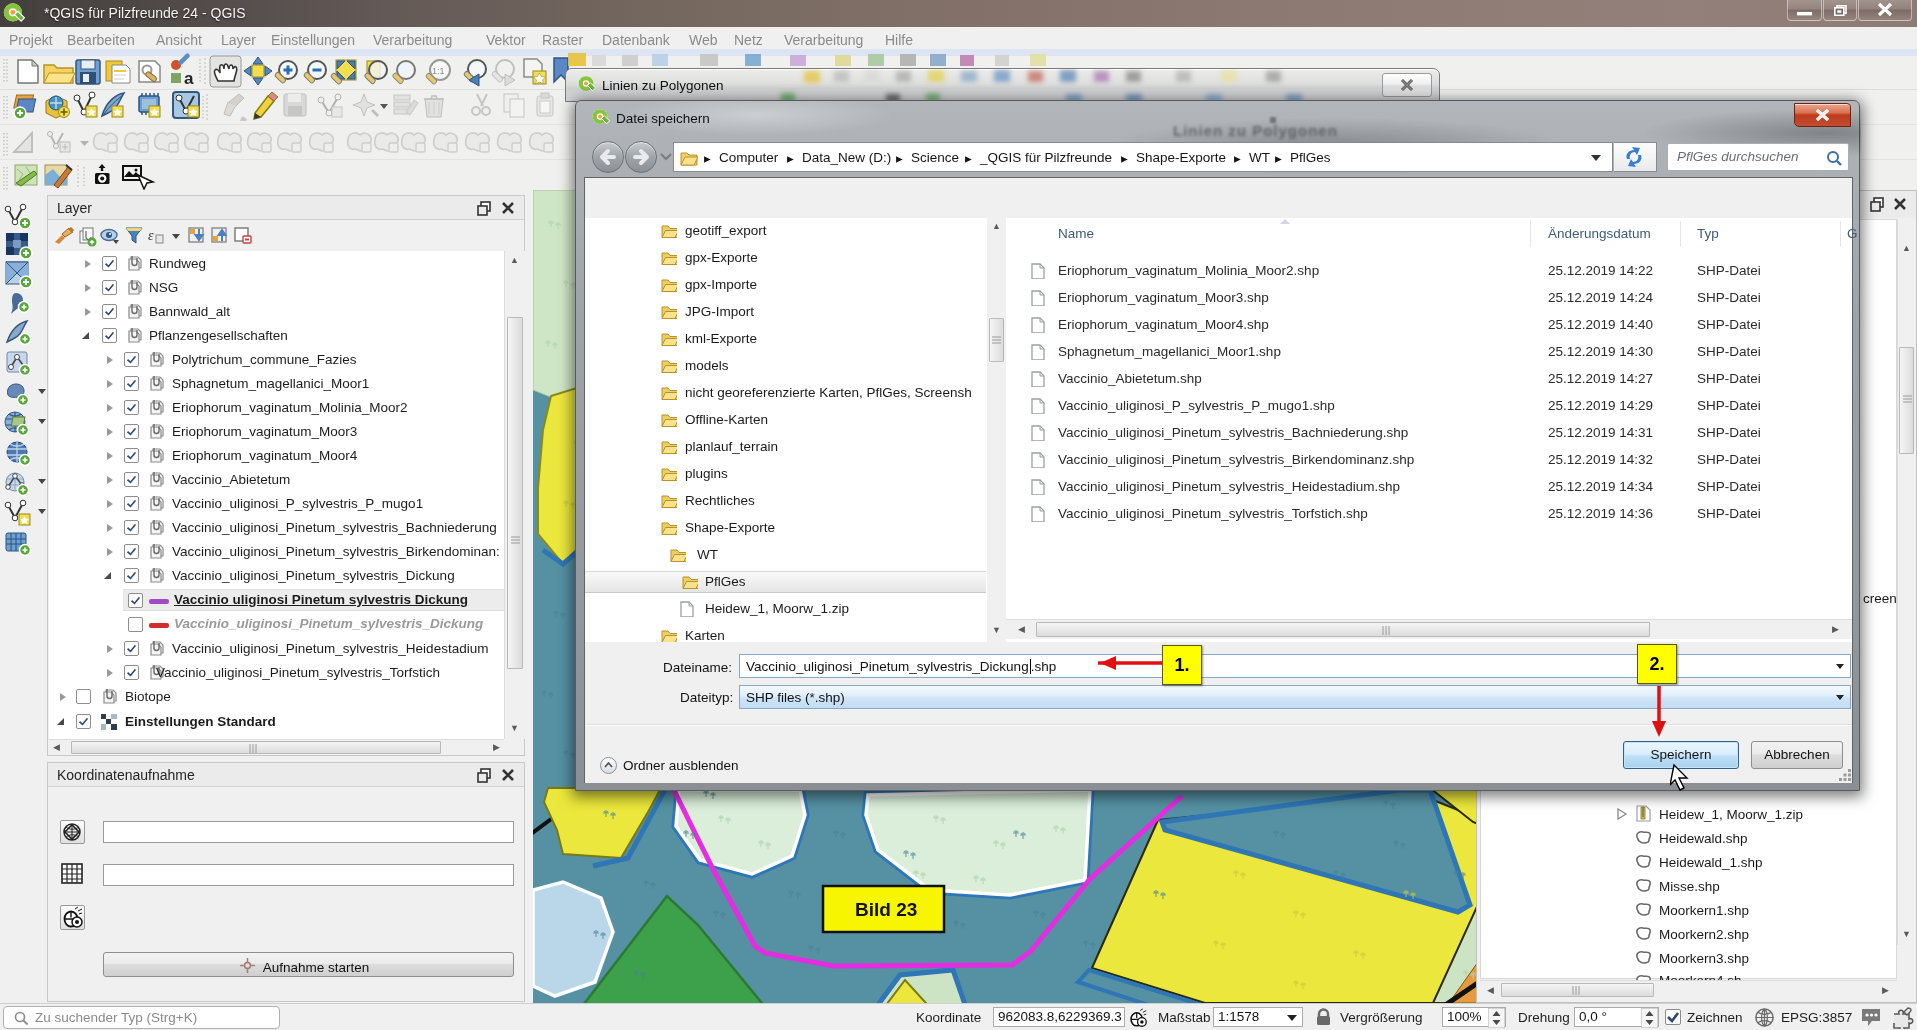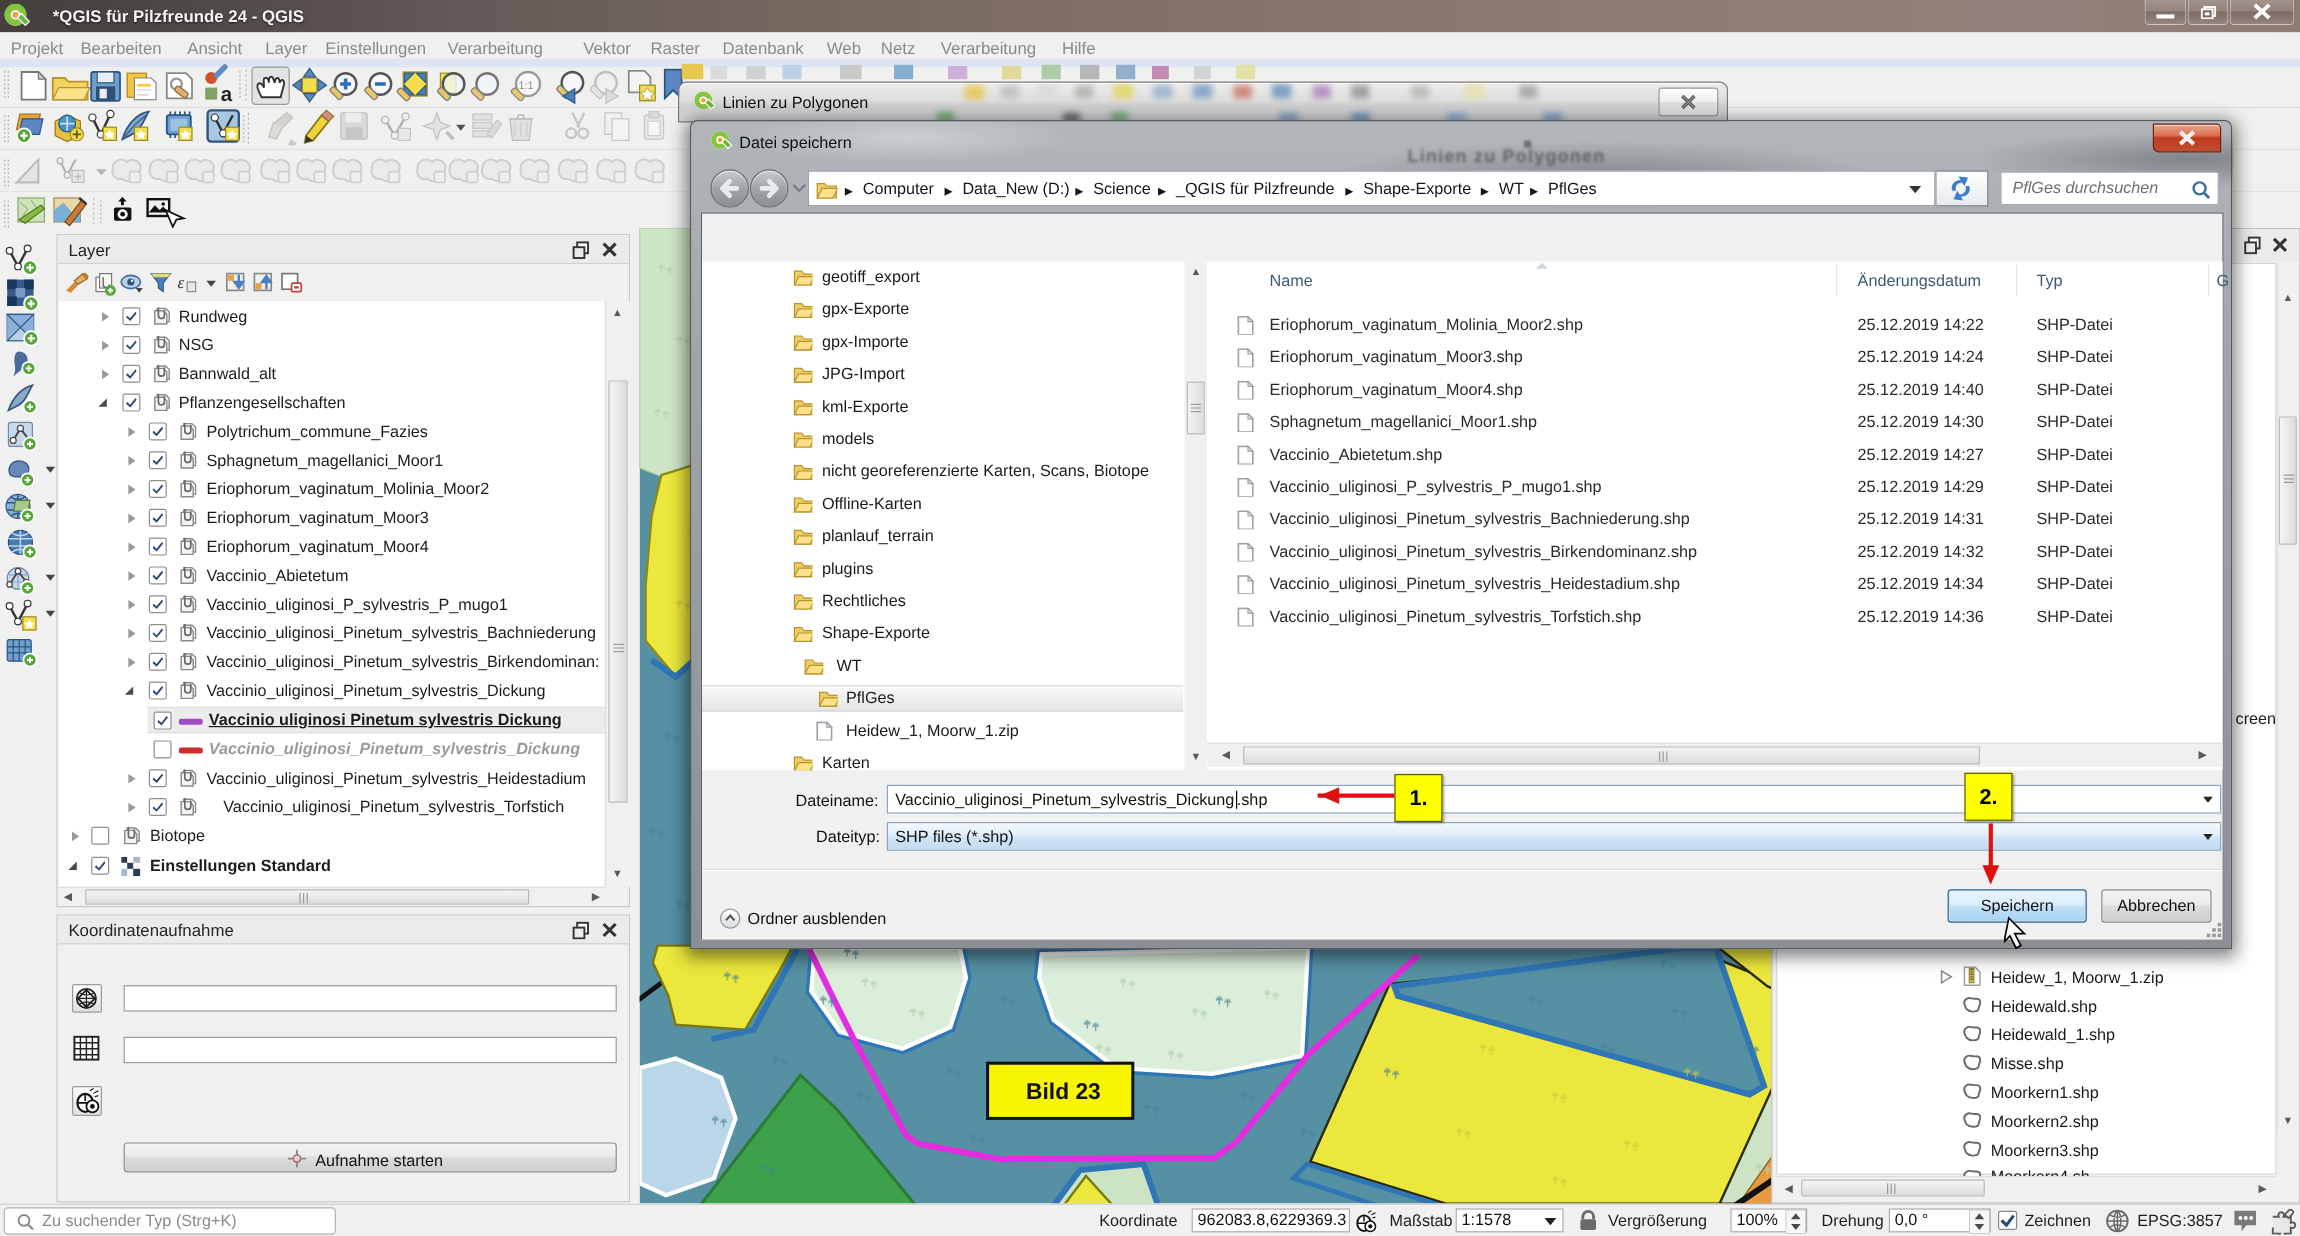--- a/index.html
+++ b/index.html
@@ -1,19 +1,19 @@
 <!DOCTYPE html>
 <html><head><meta charset="utf-8">
 <style>
 *{margin:0;padding:0;box-sizing:border-box}
 html,body{width:1917px;height:1030px;overflow:hidden;font-family:"Liberation Sans",sans-serif;background:#f0f0f0}
 .ab{position:absolute}
 #stage{position:relative;width:1917px;height:1030px}
 
-#titlebar{left:0;top:0;width:1917px;height:27px;background:linear-gradient(90deg,#443e3d 0%,#4e4846 8%,#635956 20%,#75685f 35%,#837169 50%,#8d7a72 68%,#93807a 88%,#8e7b74 100%);font-weight:bold;}
+#titlebar{left:0;top:0;width:1917px;height:27px;background:linear-gradient(90deg,#443e3d 0%,#4e4846 8%,#635956 20%,#75685f 35%,#837169 50%,#8d7a72 68%,#93807a 88%,#8e7b74 100%);}
 #titlebar .tb-text{position:absolute;left:44px;top:5px;font-size:14px;color:#f4f4f4;text-shadow:0 1px 2px rgba(0,0,0,.7)}
 .winbtn{position:absolute;top:0;height:21px;border:1px solid rgba(255,255,255,.45);border-top:none;background:linear-gradient(180deg,rgba(255,255,255,.18),rgba(255,255,255,.05) 45%,rgba(0,0,0,.12) 50%,rgba(255,255,255,.06));border-radius:0 0 4px 4px;color:#fff;text-align:center;font-size:12px;line-height:20px;text-shadow:0 1px 1px rgba(0,0,0,.6)}
 
 #menubar{left:0;top:27px;width:1917px;height:26px;background:#f0f0f0;border-bottom:1px solid #e3e3e3;color:#8a8a8a;font-size:14px}
 #menubar span{position:absolute;top:5px}
 
 #toolzone{left:0;top:53px;width:1917px;height:137px;background:#f0f0ef}
 
 #leftbar{left:0;top:190px;width:46px;height:600px;background:#f0f0f0}
 
@@ -752,21 +752,21 @@
             <use href="#gicon"></use>
           </svg>
           <span class="ab" style="left:123px;top:3px">Vaccinio_uliginosi_Pinetum_sylvestris_Heidestadium</span>
         </div>
   <div class="trow2" style="left:0;top:411px">
           <i class="exp" style="left:58px;top:7px"></i>
           <span class="chk on" style="left:75px;top:3px"></span>
           <svg class="licon" style="left:99px;top:3px">
             <use href="#gicon"></use>
           </svg>
-          <span class="ab" style="left:137px;top:3px">Vaccinio_uliginosi_Pinetum_sylvestris_Torfstich</span>
+          <span class="ab" style="left:107px;top:3px">Vaccinio_uliginosi_Pinetum_sylvestris_Torfstich</span>
         </div>
   <div class="trow2" style="left:0;top:435px">
           <i class="exp" style="left:11px;top:7px"></i>
           <span class="chk" style="left:27px;top:3px"></span>
           <svg class="licon" style="left:52px;top:3px">
             <use href="#gicon"></use>
           </svg>
           <span class="ab" style="left:76px;top:3px">Biotope</span>
         </div>
   <div class="trow2" style="left:0;top:460px">
@@ -1053,21 +1053,21 @@
    <div class="trow2" style="top:137px">
             <svg class="licon" style="left:76px;top:3px">
               <use href="#fold"></use>
             </svg>
             <span class="ab" style="left:100px;top:3px">models</span>
           </div>
    <div class="trow2" style="top:164px">
             <svg class="licon" style="left:76px;top:3px">
               <use href="#fold"></use>
             </svg>
-            <span class="ab" style="left:100px;top:3px">nicht georeferenzierte Karten, Scans, Biotope</span>
+            <span class="ab" style="left:100px;top:3px">nicht georeferenzierte Karten, PflGes, Screensh</span>
           </div>
    <div class="trow2" style="top:191px">
             <svg class="licon" style="left:76px;top:3px">
               <use href="#fold"></use>
             </svg>
             <span class="ab" style="left:100px;top:3px">Offline-Karten</span>
           </div>
    <div class="trow2" style="top:218px">
             <svg class="licon" style="left:76px;top:3px">
               <use href="#fold"></use>

